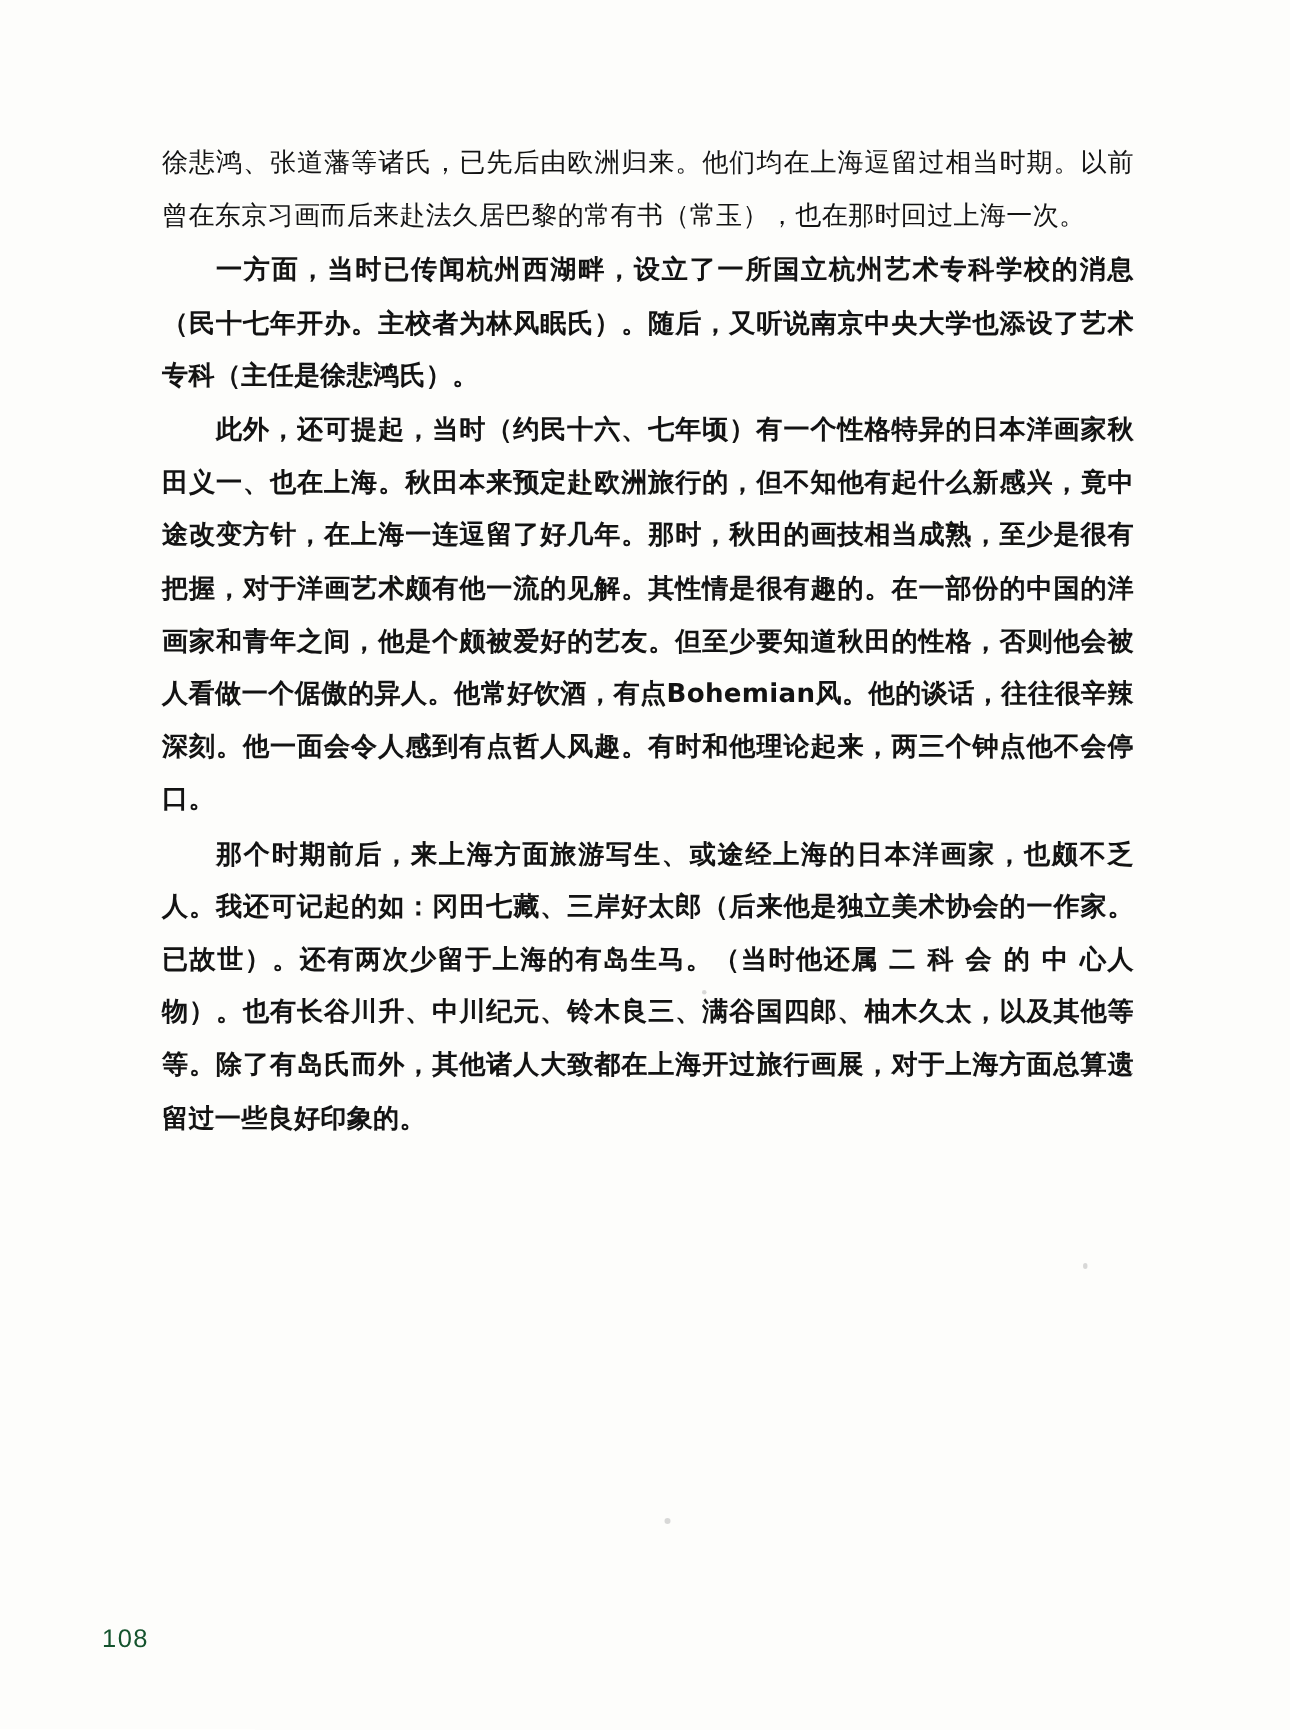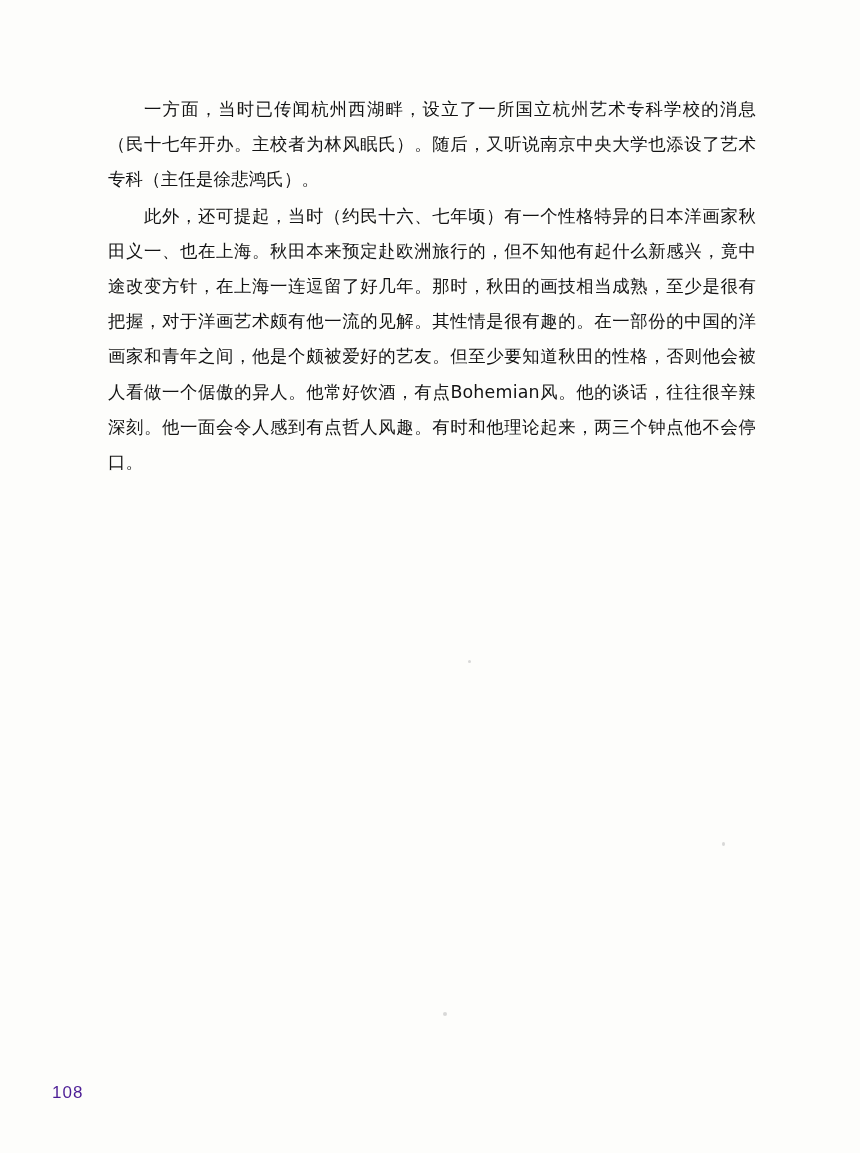--- a/index.html
+++ b/index.html
@@ -33,46 +33,49 @@
     font-size: 17.4px;
     line-height: 35.2px;
     text-align: justify;
     text-justify: inter-character;
     letter-spacing: 0.2px;
     color: #131313;
     text-indent: 0;
   }
   .para.indent {
     text-indent: 36px;
+    font-weight: bold;
   }
   .page-number {
     position: absolute;
-    left: 52px;
+    left: 68px;
     top: 1083px;
     font-size: 17px;
     letter-spacing: 1px;
-    color: #4c1d95;
+    color: #14532d;
     font-family: "Liberation Sans", sans-serif;
   }
   
   .speck {
     position: absolute;
     background: #b9b9b9;
     border-radius: 50%;
     opacity: .55;
   }
 </style>
 </head>
 <body>
 
 <div class="page">
 
   <div class="speck" style="left:468px; top:660px; width:3px; height:3px;"></div>
   <div class="speck" style="left:722px; top:842px; width:3px; height:4px;"></div>
   <div class="speck" style="left:443px; top:1012px; width:4px; height:4px;"></div>
 
   <div class="content">
+    <p class="para">徐悲鸿、张道藩等诸氏，已先后由欧洲归来。他们均在上海逗留过相当时期。以前曾在东京习画而后来赴法久居巴黎的常有书（常玉），也在那时回过上海一次。</p>
     <p class="para indent">一方面，当时已传闻杭州西湖畔，设立了一所国立杭州艺术专科学校的消息（民十七年开办。主校者为林风眠氏）。随后，又听说南京中央大学也添设了艺术专科（主任是徐悲鸿氏）。</p>
     <p class="para indent">此外，还可提起，当时（约民十六、七年顷）有一个性格特异的日本洋画家秋田义一、也在上海。秋田本来预定赴欧洲旅行的，但不知他有起什么新感兴，竟中途改变方针，在上海一连逗留了好几年。那时，秋田的画技相当成熟，至少是很有把握，对于洋画艺术颇有他一流的见解。其性情是很有趣的。在一部份的中国的洋画家和青年之间，他是个颇被爱好的艺友。但至少要知道秋田的性格，否则他会被人看做一个倨傲的异人。他常好饮酒，有点Bohemian风。他的谈话，往往很辛辣深刻。他一面会令人感到有点哲人风趣。有时和他理论起来，两三个钟点他不会停口。</p>
+    <p class="para indent">那个时期前后，来上海方面旅游写生、或途经上海的日本洋画家，也颇不乏人。我还可记起的如：冈田七藏、三岸好太郎（后来他是独立美术协会的一作家。已故世）。还有两次少留于上海的有岛生马。（当时他还属 二 科 会 的 中 心人物）。也有长谷川升、中川纪元、铃木良三、满谷国四郎、柚木久太，以及其他等等。除了有岛氏而外，其他诸人大致都在上海开过旅行画展，对于上海方面总算遗留过一些良好印象的。</p>
   </div>
 
   <div class="page-number">108</div>
 </div>
 
 </body></html>

